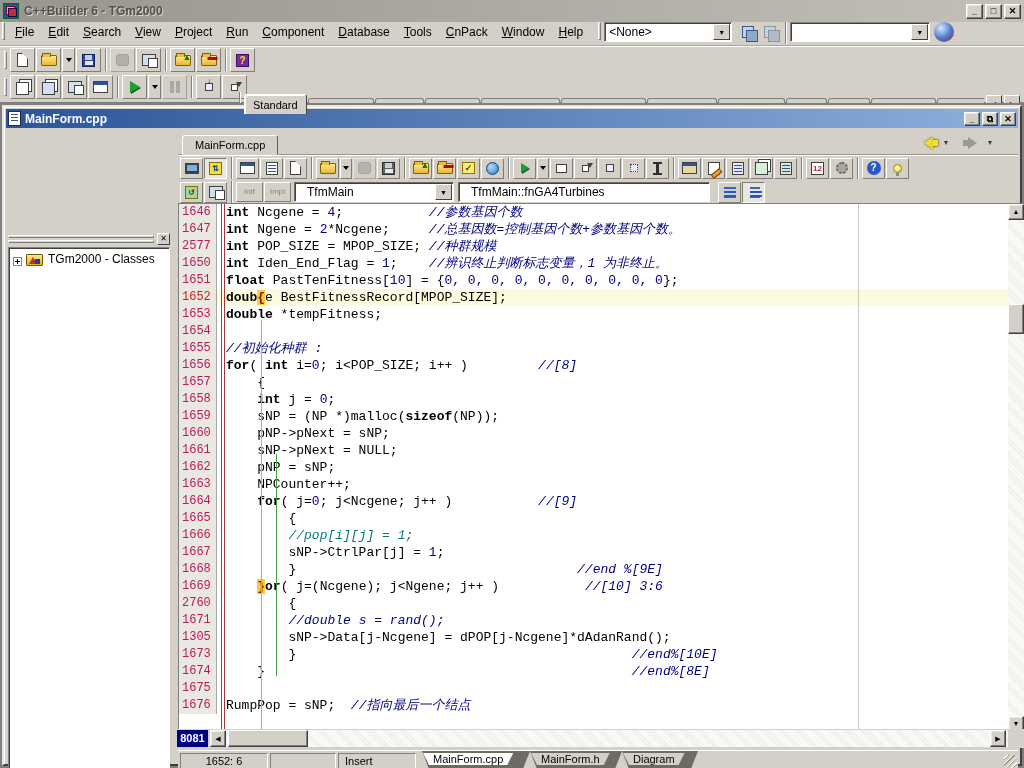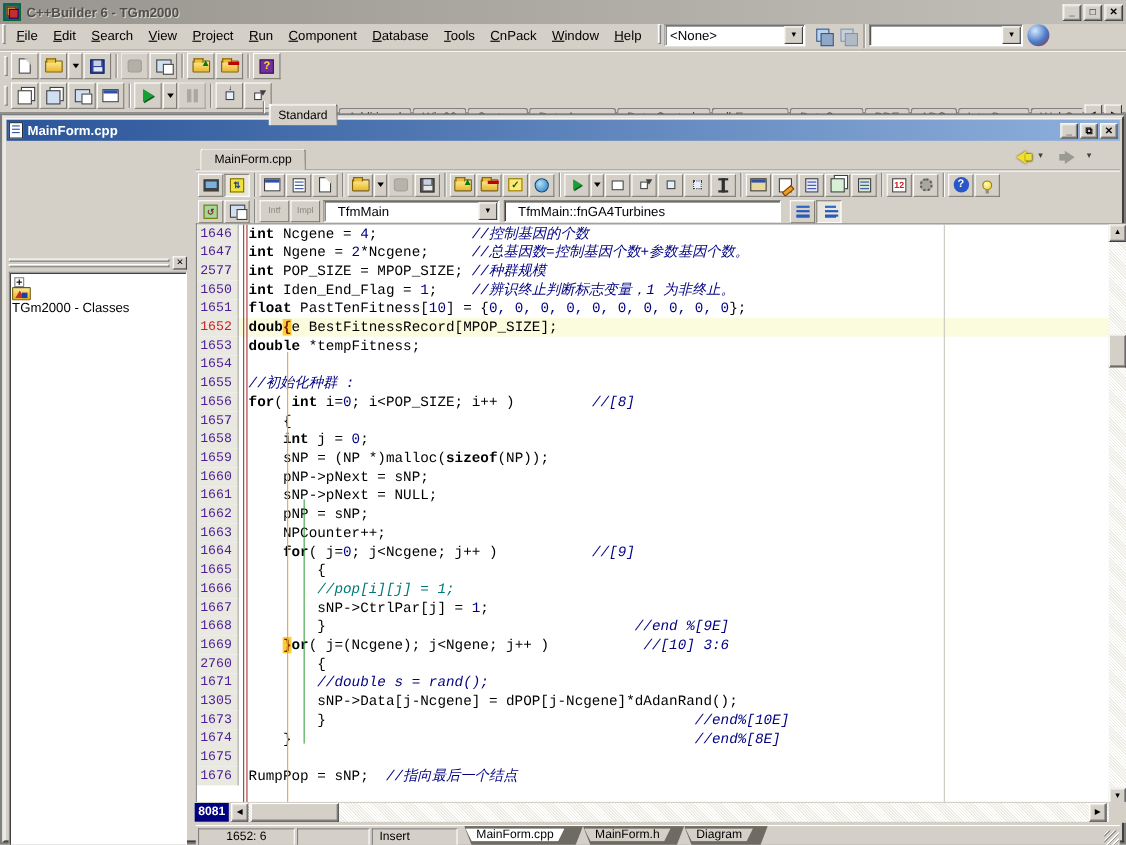--- a/index.html
+++ b/index.html
@@ -113,21 +113,21 @@
   .eb.sel { background:#E8E6DE; border-color:#807D75 #FFF #FFF #807D75; }
   .eb.dis { opacity:.5; }
   .minibtn { width:27px; height:20px; border:1px solid; border-color:#FFF #807D75 #807D75 #FFF; background:#D4D0C8; color:#8A877F; font-size:8px; text-align:center; line-height:18px; margin-right:1px; }
   .ecombo { height:20px; background:#FFF; border:1px solid; border-color:#6E6B63 #FFF #FFF #6E6B63; box-shadow:inset 1px 1px 0 #404040; display:flex; align-items:center; margin:0 2px; }
   .ecombo .val { flex:1; padding-left:12px; font-size:12px; white-space:nowrap; overflow:hidden; }
 
   
   #codearea { position:absolute; left:174px; top:96px; width:846px; height:528px; background:#FFF; border-left:1px solid #808080; border-top:1px solid #808080; overflow:hidden; }
   .cl { display:flex; height:17px; }
   .cl.cur { background:#FBFBDD; }
-  .ln { flex:none; width:38px; background:#E9E9E1; border-right:1px solid #A8A8A0; color:#4c1d95; font-family:"Liberation Mono", monospace; font-size:12px; line-height:17px; padding-left:3px; }
+  .ln { flex:none; width:38px; background:#E9E9E1; border-right:1px solid #A8A8A0; color:#be185d; font-family:"Liberation Mono", monospace; font-size:12px; line-height:17px; padding-left:3px; }
   .cur .ln { color:#CC2020; }
   .lt { flex:1; font-family:"Liberation Mono", monospace; font-size:13px; line-height:17px; white-space:pre; padding-left:9px; }
   .sg-k { font-weight:bold; }
   .sg-n { color:#000080; }
   .sg-c { color:#000080; font-style:italic; }
   .sg-t { color:#007878; font-style:italic; }
   .sg-b { background:#FFCC33; color:#7B2000; font-weight:bold; }
   .ovl { position:absolute; width:1px; pointer-events:none; }
 
   
@@ -144,21 +144,21 @@
   .stab.on { background:#FFF; }
   .grip { position:absolute; right:1px; bottom:1px; width:13px; height:13px; background:repeating-linear-gradient(135deg, transparent 0 2px, #FFF 2px 3px, #9A968E 3px 4px); }
 
   
   #dock { position:absolute; left:4px; top:126px; width:166px; height:637px; }
   #dockhead { position:absolute; left:0; top:0; width:162px; height:12px; }
   #dockhead .bar { position:absolute; left:0; top:2px; right:16px; height:3px; border:1px solid; border-color:#FFF #808080 #808080 #FFF; }
   #dockhead .bar2 { top:7px; }
   .dockclose { position:absolute; right:0; top:0; width:13px; height:12px; background:#D4D0C8; border:1px solid; border-color:#FFF #404040 #404040 #FFF; font-size:8px; line-height:10px; text-align:center; }
   #tree { position:absolute; left:0; top:14px; width:162px; height:604px; background:#FFF; border:1px solid; border-color:#808080 #FFF #FFF #808080; box-shadow:inset 1px 1px 0 #404040; padding:4px 2px; }
-  .titem { display:flex; align-items:flex-start; font-size:12px;flex-direction:column; }
+  .titem { display:flex; align-items:flex-end; font-size:12px; }
   .plusbox { width:9px; height:9px; border:1px solid #848484; background:#FFF; position:relative; margin:0 4px 0 2px; flex:none; }
   .plusbox:before { content:""; position:absolute; left:1px; top:3px; width:5px; height:1px; background:#000; }
   .plusbox:after { content:""; position:absolute; left:3px; top:1px; width:1px; height:5px; background:#000; }
   .cfolder { width:17px; height:12px; background:linear-gradient(#FFE890,#E8B020); border:1px solid #705800; border-radius:1px; position:relative; margin-right:5px; flex:none; }
   .cfolder:before { content:""; position:absolute; left:2px; bottom:1px; border-left:4px solid transparent; border-right:4px solid transparent; border-bottom:7px solid #C03030; }
   .cfolder:after { content:""; position:absolute; right:2px; bottom:1px; width:5px; height:5px; background:#2040A0; }
 </style>
 </head>
 <body>
 
@@ -503,21 +503,21 @@
         </span>
       <span class="eb sel">
           <span class="g g-lines" style="border-color:#2868C8;width:10px;margin-left:2px;"></span>
         </span>
     </div>
 
     <div id="codearea">
       <div id="code-lines">
           <div class="cl">
             <span class="ln">1646</span>
-            <span class="lt"><span class="sg-k">int</span><span class="sg-p"> Ncgene = </span><span class="sg-n">4</span><span class="sg-p">;           </span><span class="sg-c">//控制基因的个数</span></span>
+            <span class="lt"><span class="sg-k">int</span><span class="sg-p"> Ncgene = </span><span class="sg-n">4</span><span class="sg-p">;           </span><span class="sg-c">//参数基因个数</span></span>
           </div>
           <div class="cl">
             <span class="ln">1647</span>
             <span class="lt"><span class="sg-k">int</span><span class="sg-p"> Ngene = </span><span class="sg-n">2</span><span class="sg-p">*Ncgene;     </span><span class="sg-c">//总基因数=控制基因个数+参数基因个数。</span></span>
           </div>
           <div class="cl">
             <span class="ln">2577</span>
             <span class="lt"><span class="sg-k">int</span><span class="sg-p"> POP_SIZE = MPOP_SIZE; </span><span class="sg-c">//种群规模</span></span>
           </div>
           <div class="cl">

